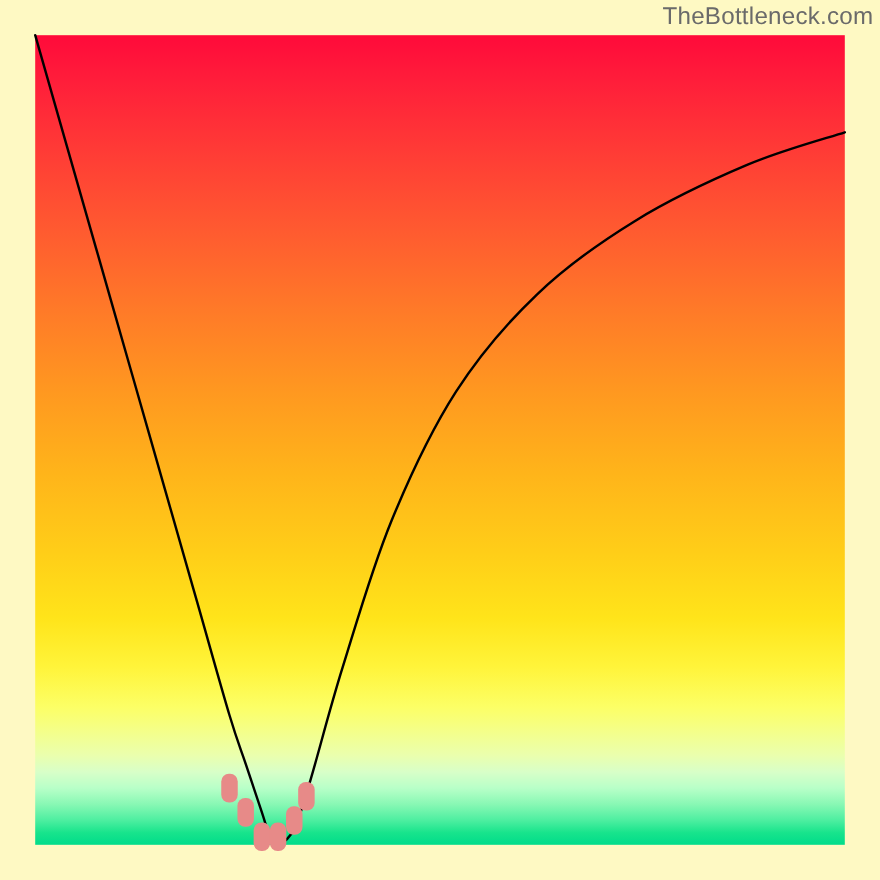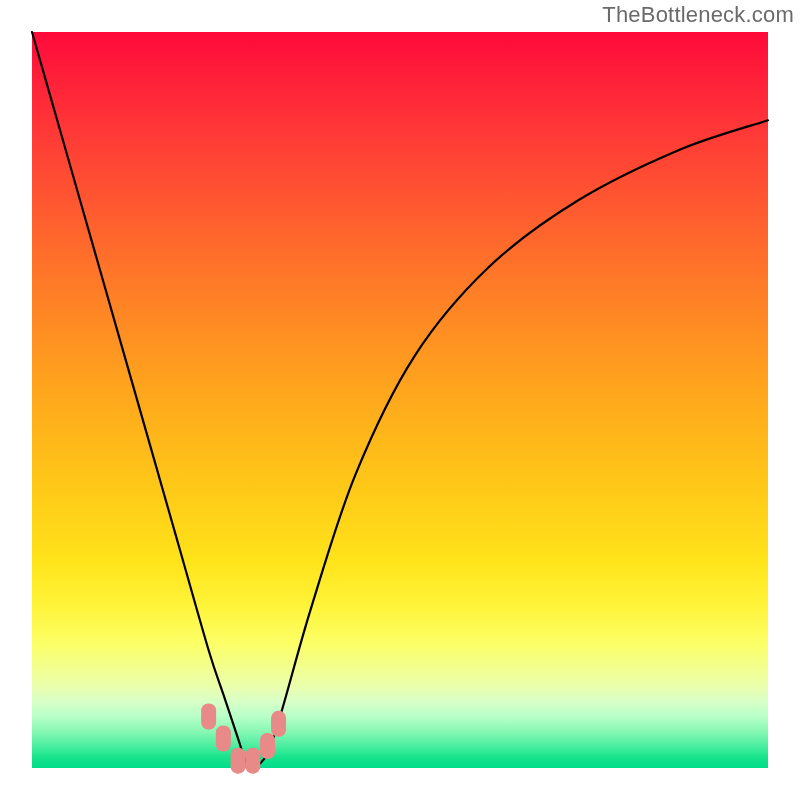--- a/index.html
+++ b/index.html
@@ -10,21 +10,21 @@
     background: #000;
     overflow: hidden;
     font-family: Arial, Helvetica, sans-serif;
   }
   .frame {
     position: absolute;
     left: 0;
     top: 0;
     width: 800px;
     height: 800px;
-    background: #ffffff;
+    background: #fef9c3;
   }
   .plot {
     position: absolute;
     left: 32px;
     top: 32px;
     width: 736px;
     height: 736px;
     background: linear-gradient(
       to bottom,
       #ff0a3a 0%,

